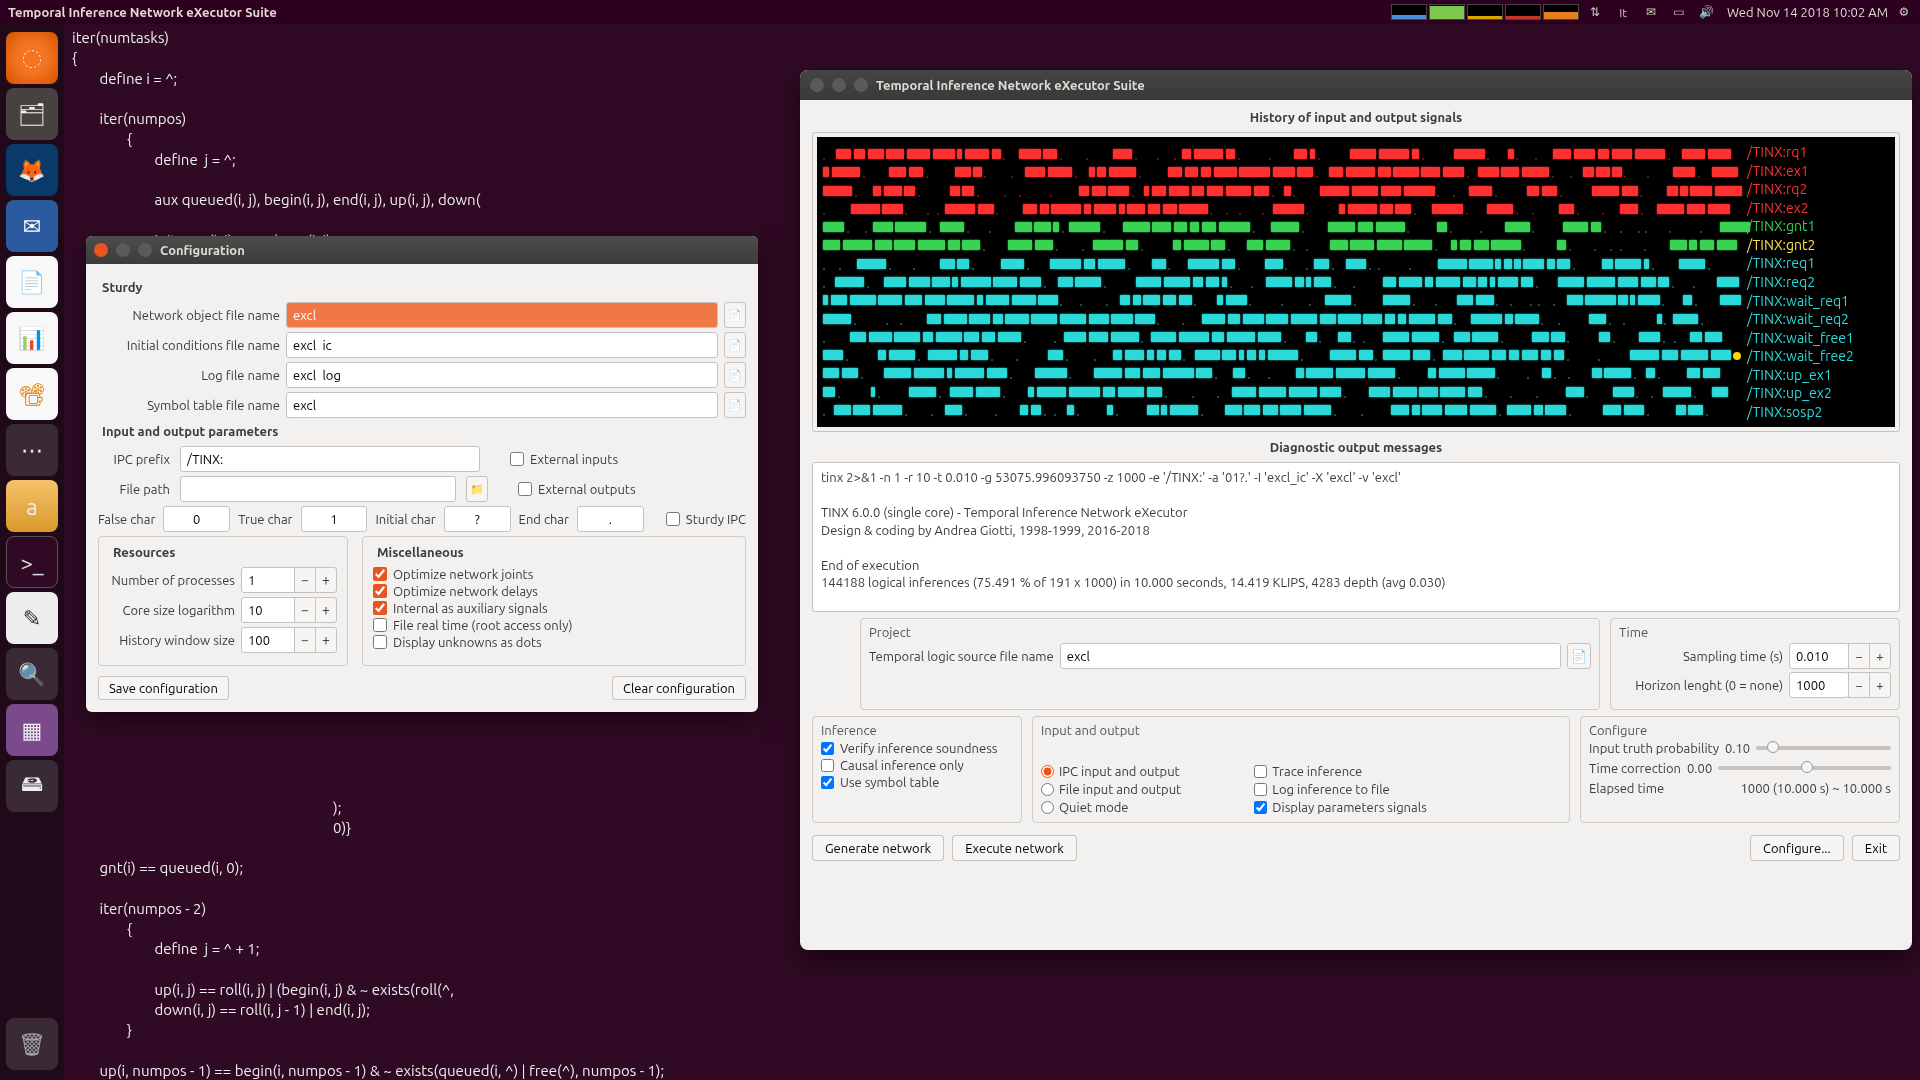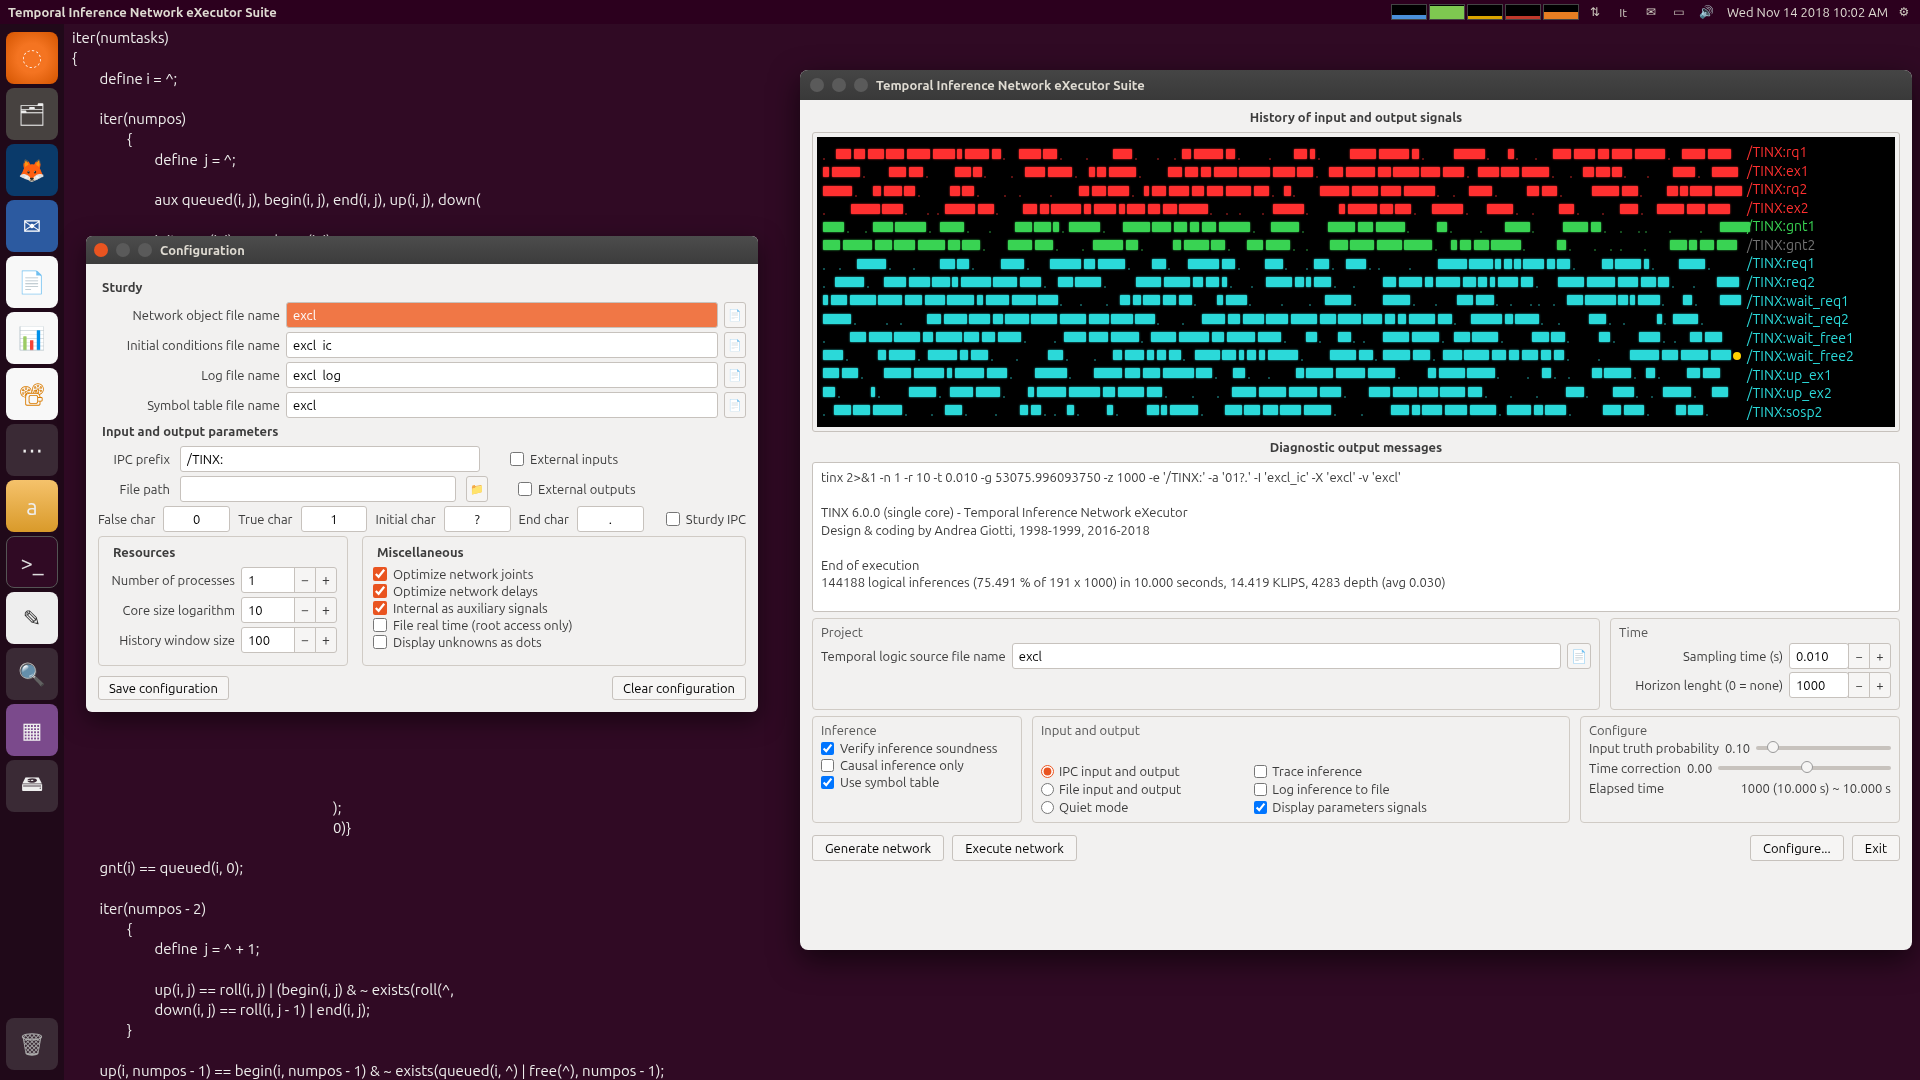--- a/index.html
+++ b/index.html
@@ -1037,21 +1037,21 @@
               <span>/TINX:rq2</span>
             </div>
             <div class="lbl" style="color: rgb(255, 48, 48);">
               <div style="width: 8px;"></div>
               <span>/TINX:ex2</span>
             </div>
             <div class="lbl" style="color: rgb(57, 211, 83);">
               <div style="width: 8px;"></div>
               <span>/TINX:gnt1</span>
             </div>
-            <div class="lbl" style="color: #737373;">
+            <div class="lbl" style="color: #fde047;">
               <div style="width: 8px;"></div>
               <span>/TINX:gnt2</span>
             </div>
             <div class="lbl" style="color: rgb(43, 217, 217);">
               <div style="width: 8px;"></div>
               <span>/TINX:req1</span>
             </div>
             <div class="lbl" style="color: rgb(43, 217, 217);">
               <div style="width: 8px;"></div>
               <span>/TINX:req2</span>
@@ -1093,21 +1093,21 @@
         <div>tinx 2&gt;&amp;1 -n 1 -r 10 -t 0.010 -g 53075.996093750 -z 1000 -e '/TINX:' -a '01?.' -I 'excl_ic' -X 'excl' -v 'excl'</div>
         <div>&nbsp;</div>
         <div>TINX 6.0.0 (single core) - Temporal Inference Network eXecutor</div>
         <div>Design &amp; coding by Andrea Giotti, 1998-1999, 2016-2018</div>
         <div>&nbsp;</div>
         <div>End of execution</div>
         <div>144188 logical inferences (75.491 % of 191 x 1000) in 10.000 seconds, 14.419 KLIPS, 4283 depth (avg 0.030)</div>
       </div>
 
     <div class="bottom-area">
-      <div class="fieldset" style="flex:1;">
+      <div class="fieldset" style="flex:1;margin-left:48px;">
         <div class="legend">Project</div>
         <div class="row">
           <label>Temporal logic source file name</label>
           <input type="text" style="flex: 1 1 0%;" value="excl">
           <div class="file-btn" style="width:24px;height:26px;border:1px solid #c7c2bd;background:#f6f5f4;border-radius:3px;display:flex;align-items:center;justify-content:center;">📄</div>
         </div>
       </div>
       <div class="fieldset" style="width:290px;">
         <div class="legend">Time</div>
         <div class="row" style="justify-content:flex-end;">

